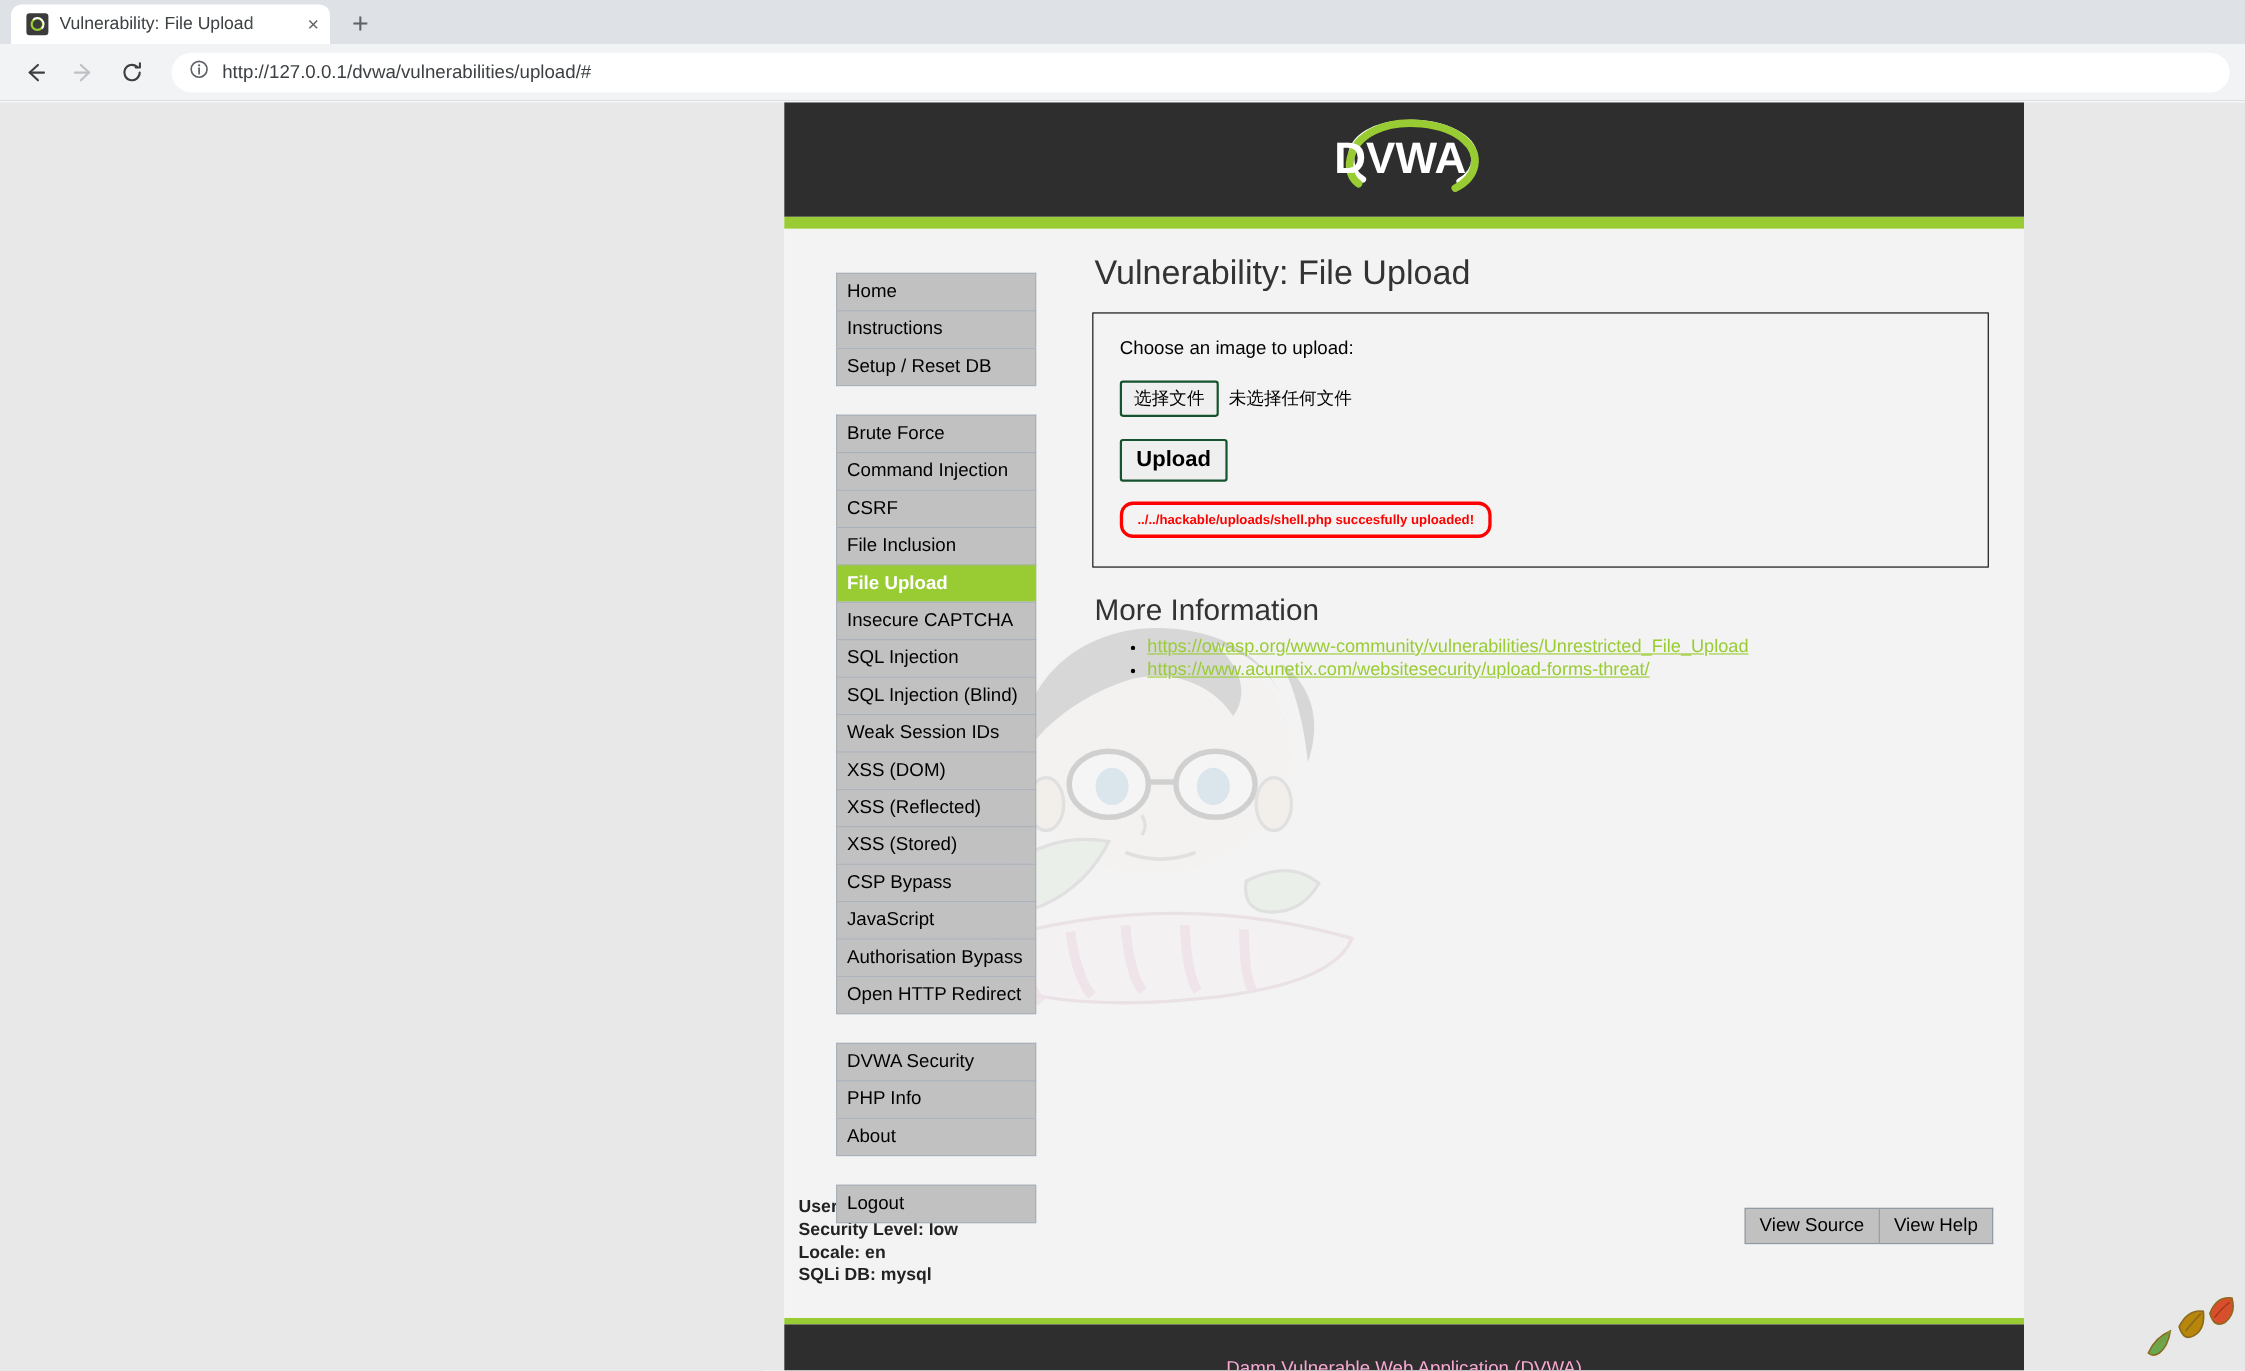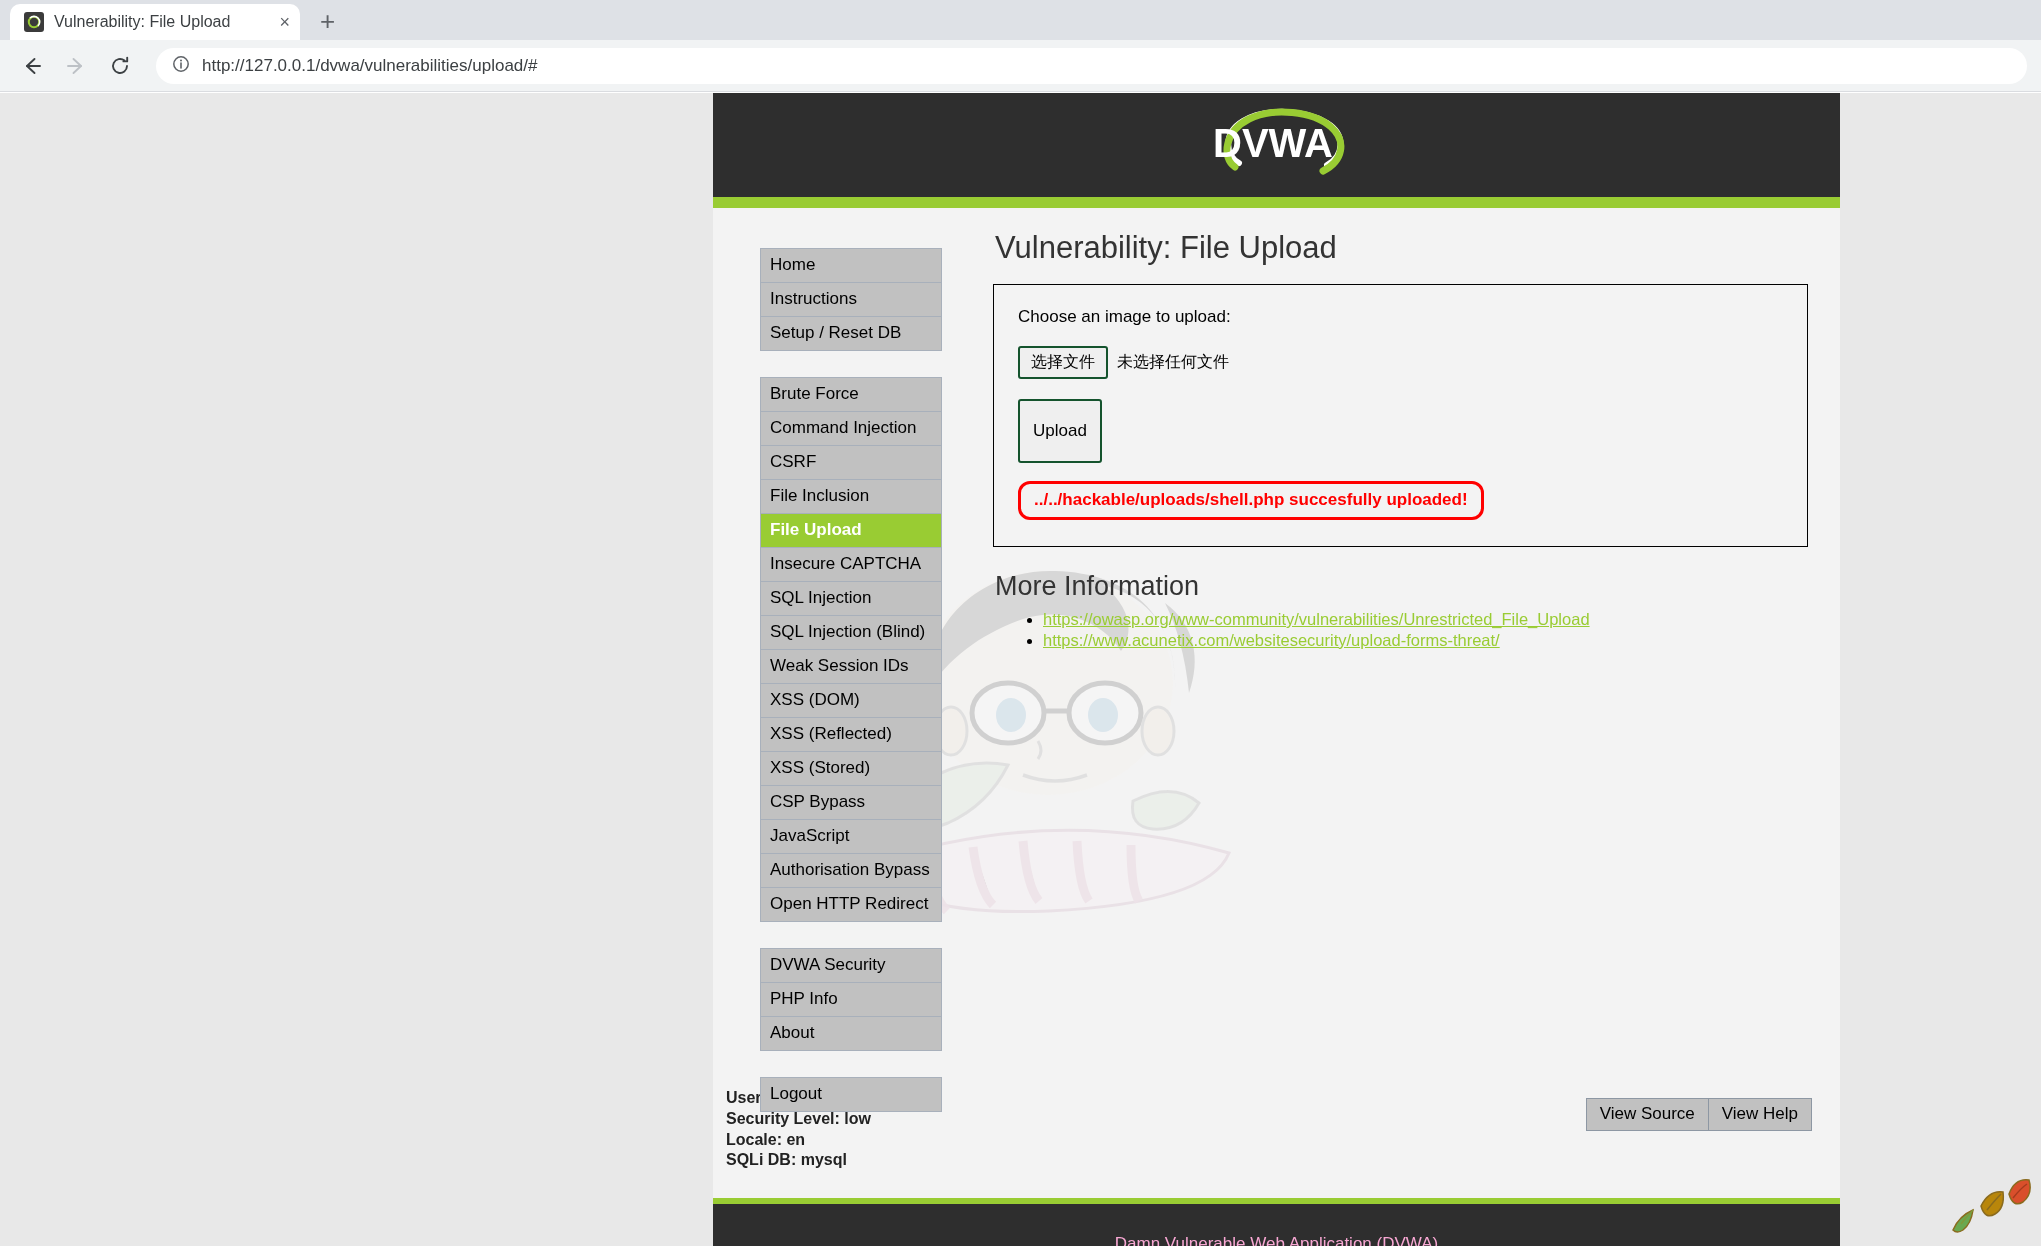--- a/index.html
+++ b/index.html
@@ -240,29 +240,29 @@
     padding: 4px 11px;
     font-size: 16px;
     color: #000000;
     cursor: pointer;
     font-family: "Liberation Sans", sans-serif;
   }
   .filename {
     font-size: 16px;
     color: #000000;
   }
-  .upload-btn { padding: 20px 13px; font-size: 17px; }
+  .upload-btn { padding: 6px 13px; font-size: 20px; font-weight: bold; }
   .result {
     display: inline-block;
     margin-top: 18px;
     border: 3px solid #ff0000;
     border-radius: 12px;
     padding: 6px 13px 7px 13px;
     color: #ff0000;
-    font-size: 17px;
+    font-size: 12px;
     font-weight: bold;
     background: #f3f3f3;
   }
 
   .more-title {
     font-size: 27px;
     color: #333333;
     font-weight: normal;
     margin: 24px 0 8px 2px;
   }

